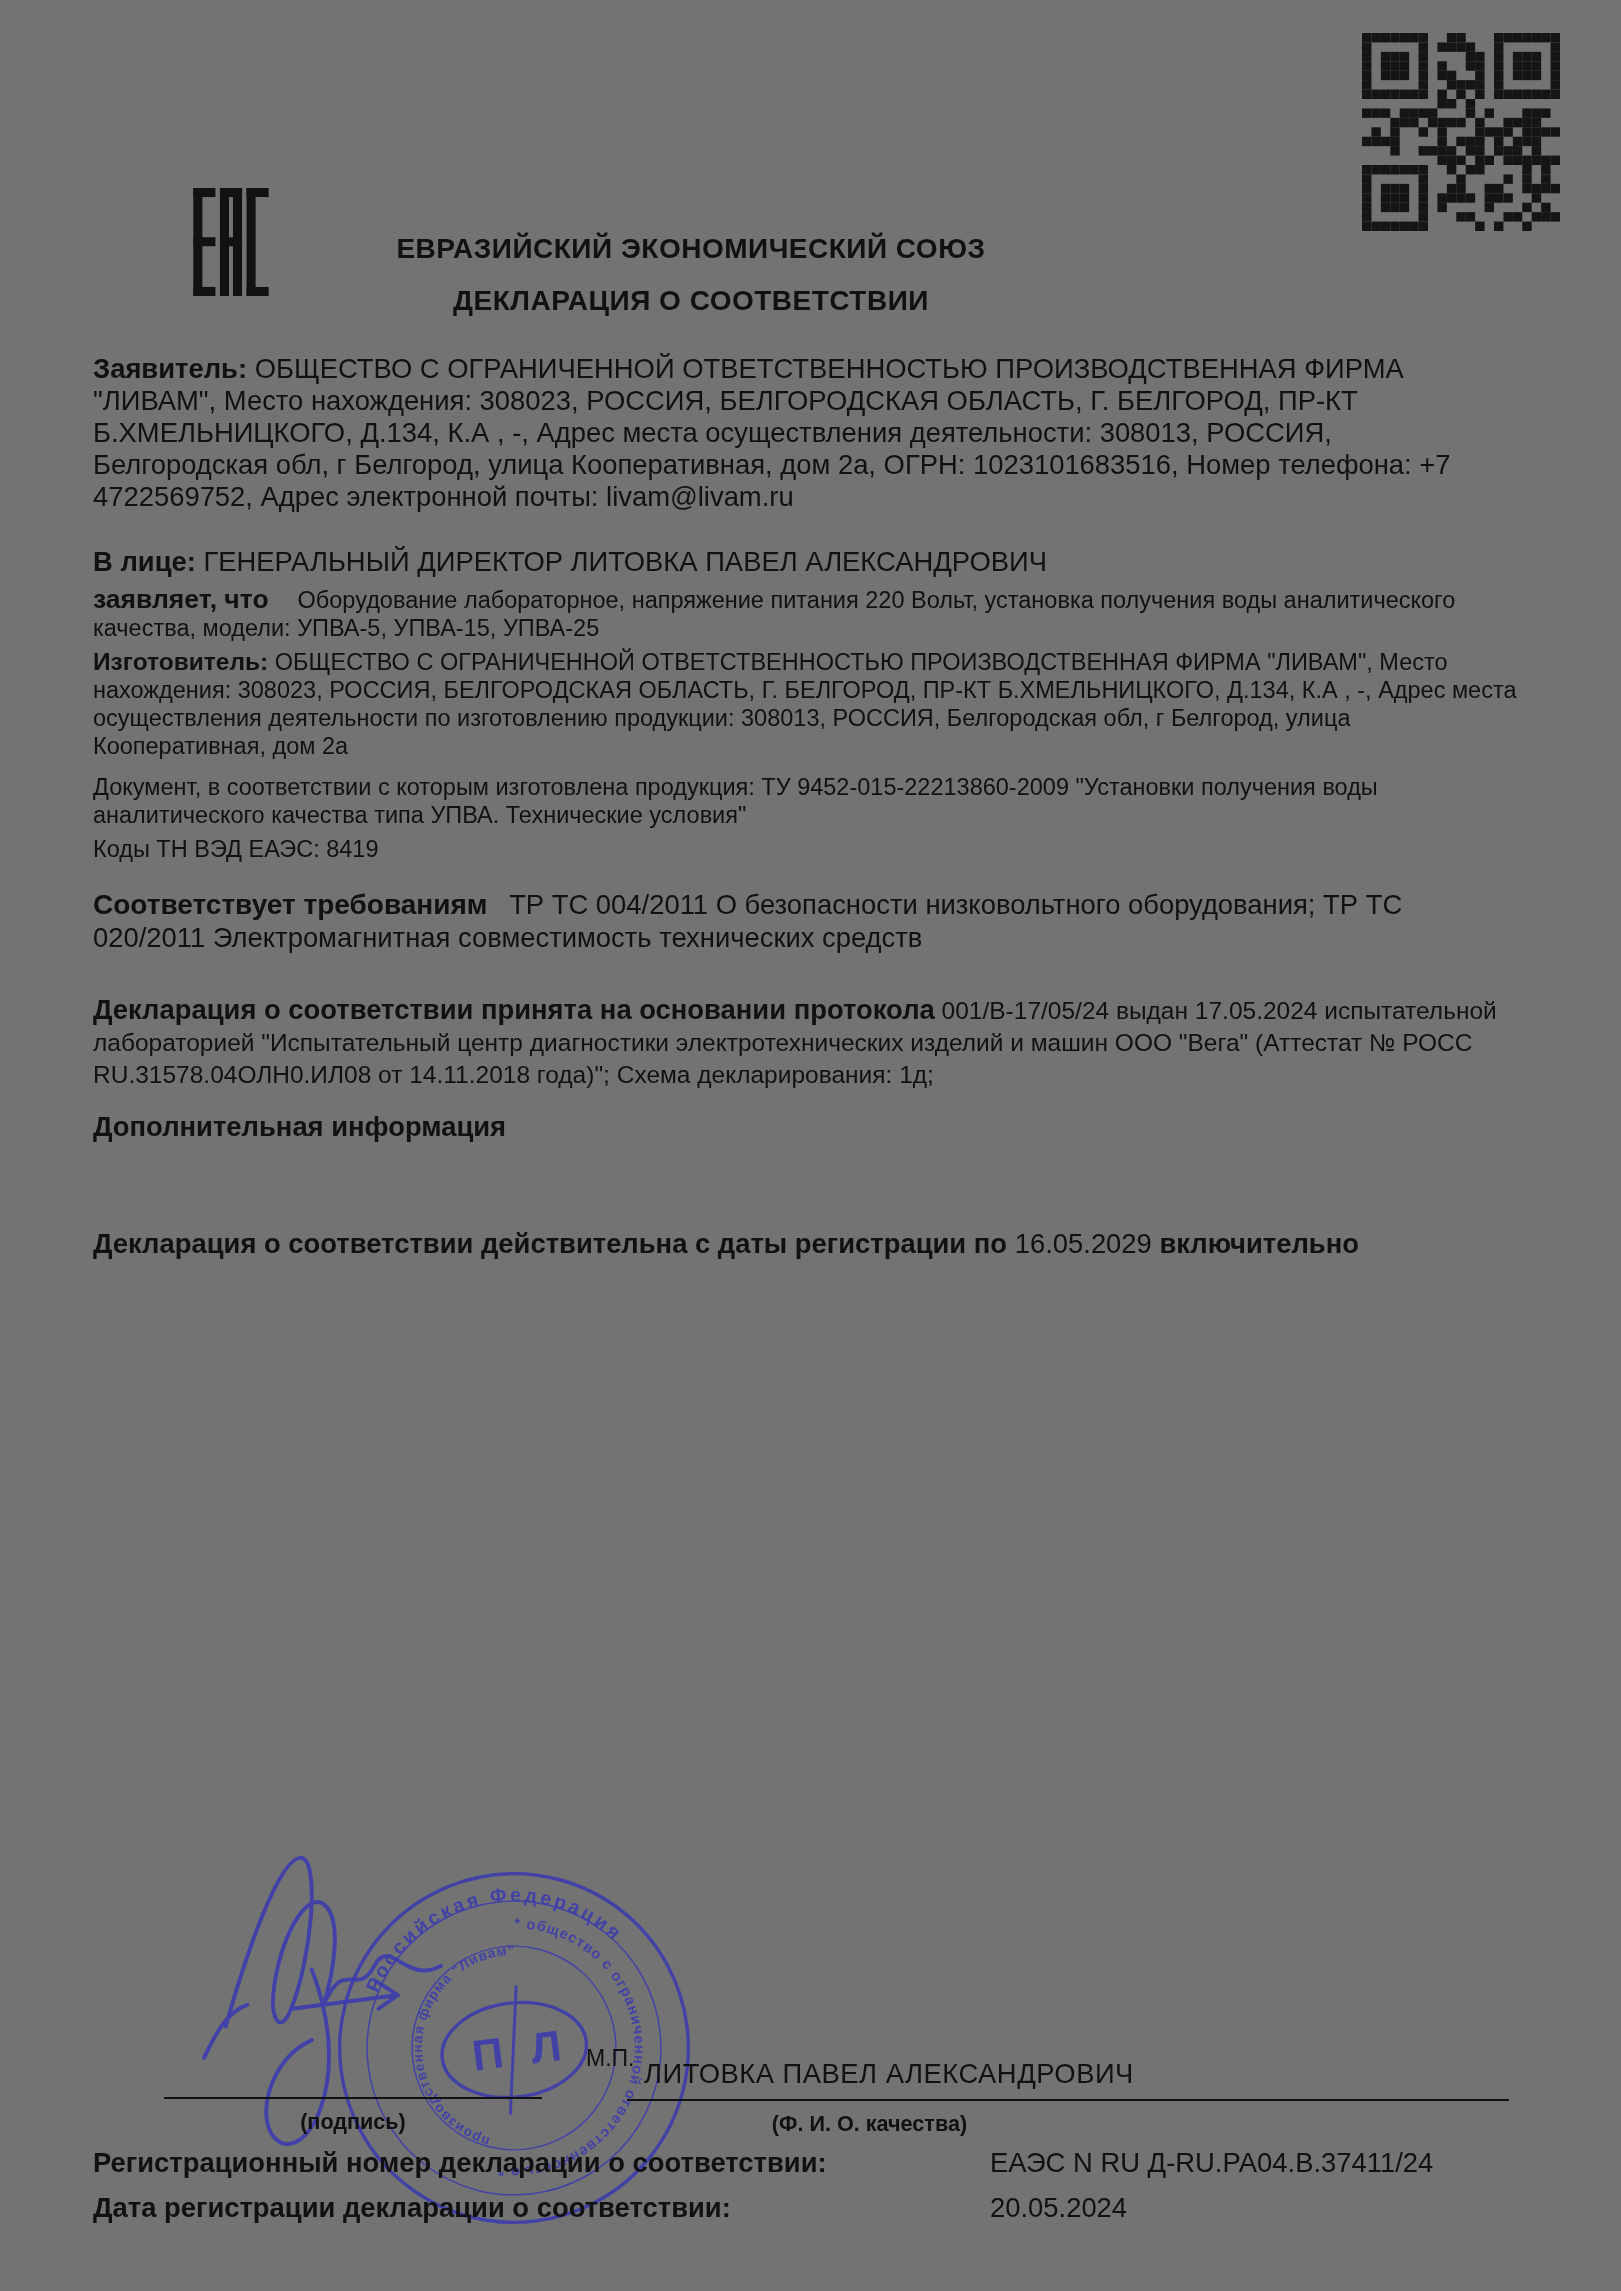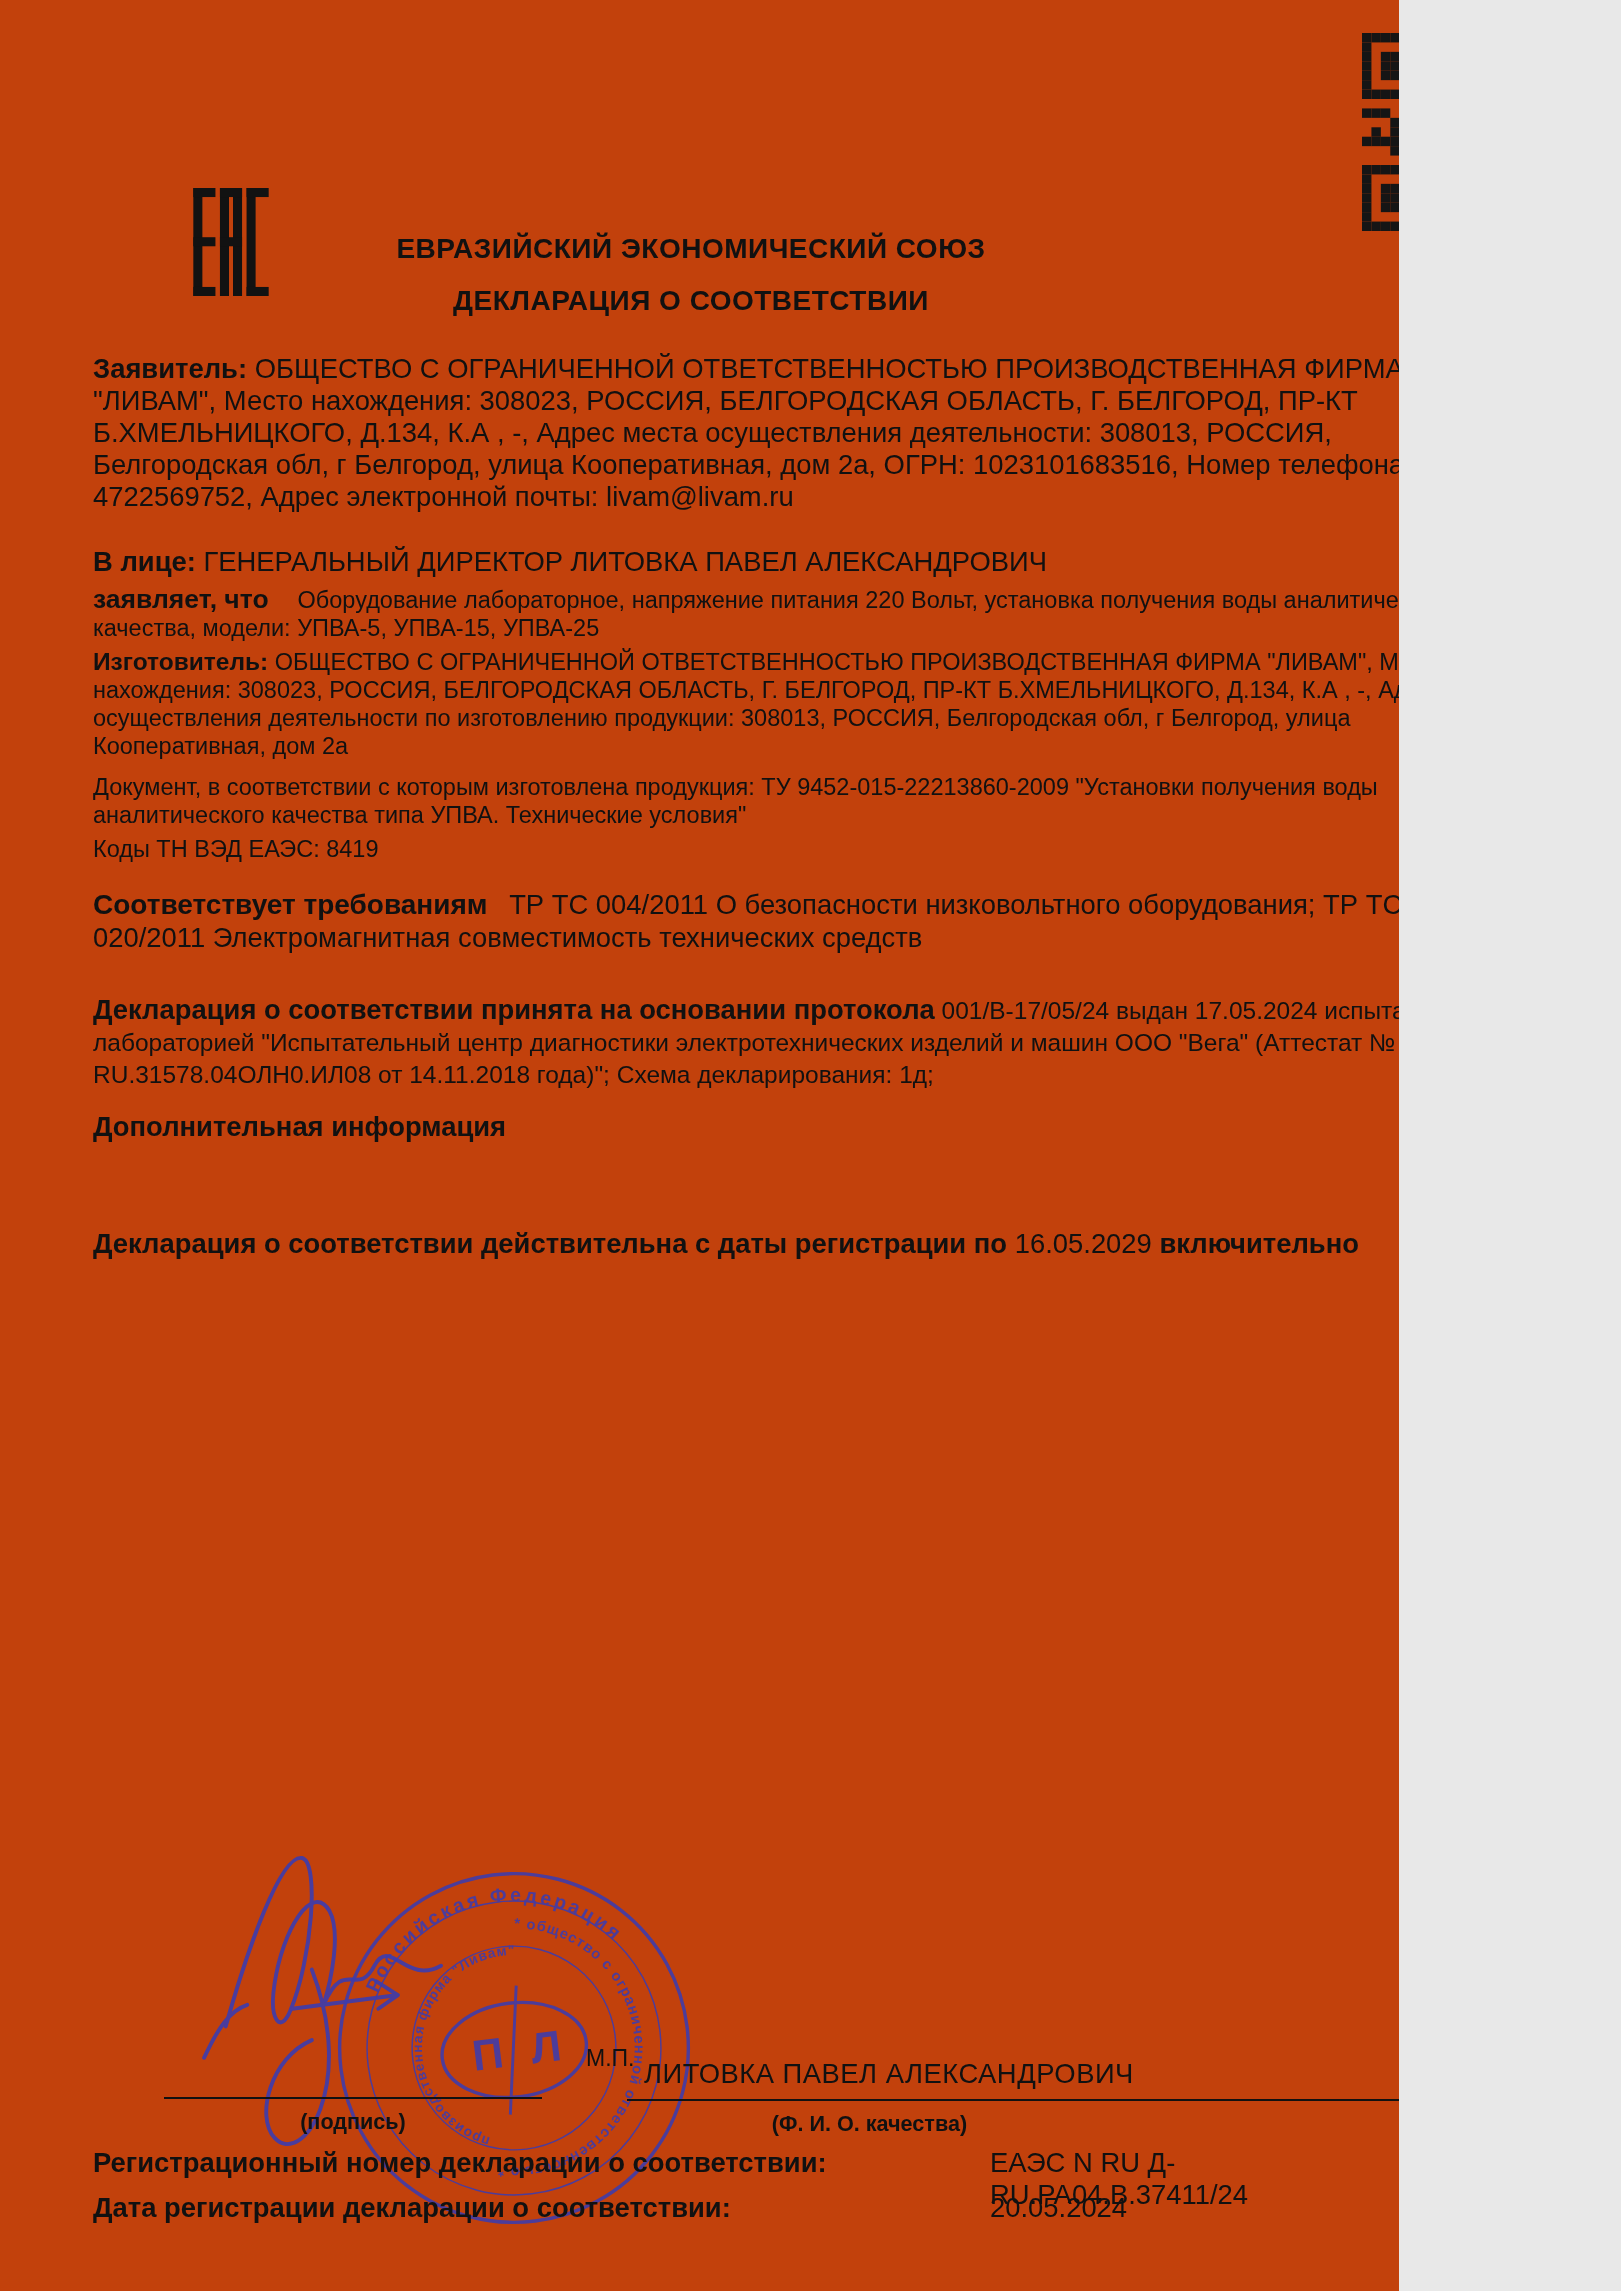--- a/index.html
+++ b/index.html
@@ -1,17 +1,17 @@
 <!DOCTYPE html>
 <html><head>
 <meta charset="utf-8">
 <style>
   html,body{margin:0;padding:0;background:#e8e8e8;}
   .page{
-    position:relative;width:1399px;height:2292px;background:#c2410c;
+    position:relative;width:1621px;height:2292px;background:#737373;
     font-family:"Liberation Sans",sans-serif;color:#111;overflow:hidden;
   }
   .abs{position:absolute;}
   b,.b{font-weight:bold;}
   
   .hdr{left:88px;width:1206px;text-align:center;font-weight:bold;font-size:28px;letter-spacing:0.5px;}
   
   .para-lg{left:93px;width:1402px;font-size:27.4px;line-height:32px;}
   .para-md{left:93px;width:1431px;font-size:23.5px;line-height:28px;}
   .lbl-lg{font-weight:bold;}

